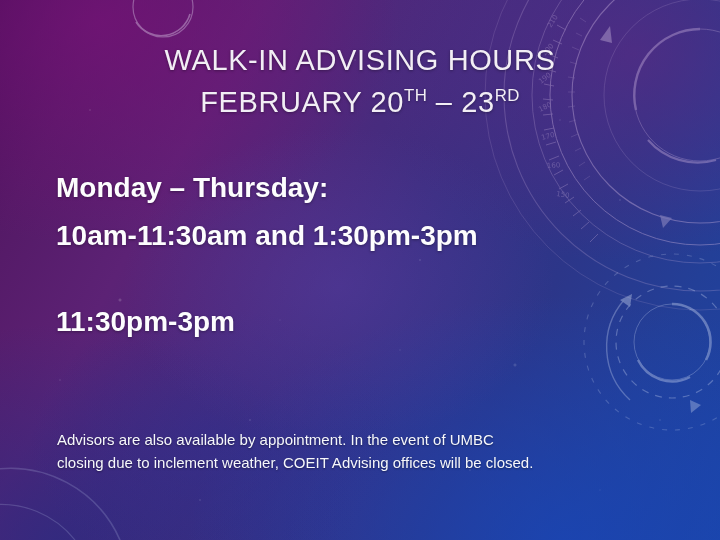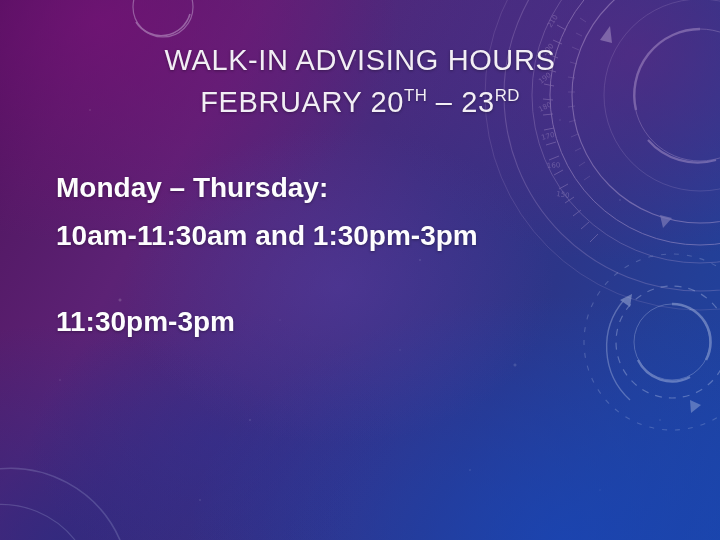--- a/index.html
+++ b/index.html
@@ -241,15 +241,19 @@
       <span class="title-line"><span>FEBRUARY 20</span><span class="sup">TH</span><span> – 23</span><span class="sup">RD</span></span>
     </div>
 
     <div class="body-block">
       <span class="body-line">Monday – Thursday:</span>
       <span class="body-line">10am-11:30am and 1:30pm-3pm</span>
       <span class="body-line spacer">&nbsp;</span>
       <span class="body-line">11:30pm-3pm</span>
     </div>
 
+    <div class="note-block">
+      <span class="note-line">Advisors are also available by appointment.  In the event of UMBC</span>
+      <span class="note-line">closing due to inclement weather, COEIT Advising offices will be closed.</span>
+    </div>
 
   </div>
 </div>
 
 </body></html>

